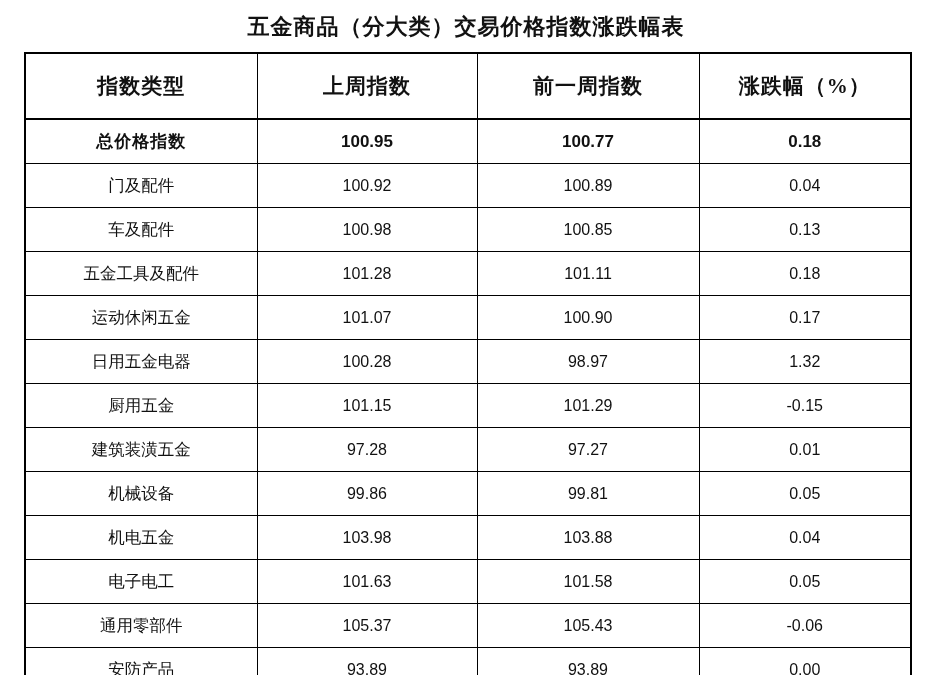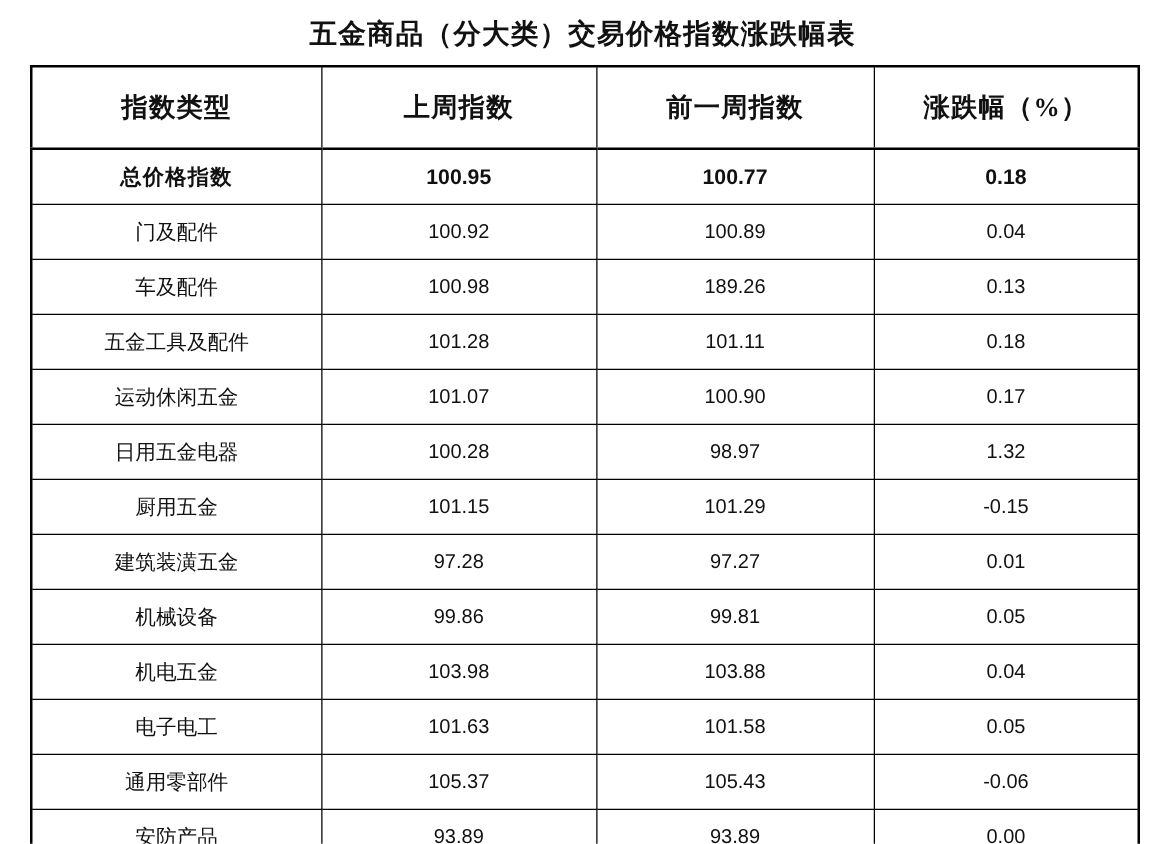--- a/index.html
+++ b/index.html
@@ -110,21 +110,21 @@
           </tr>
           <tr>
             <td class="label-cell">门及配件</td>
             <td>100.92</td>
             <td>100.89</td>
             <td>0.04</td>
           </tr>
           <tr>
             <td class="label-cell">车及配件</td>
             <td>100.98</td>
-            <td>189.26</td>
+            <td>100.85</td>
             <td>0.13</td>
           </tr>
           <tr>
             <td class="label-cell">五金工具及配件</td>
             <td>101.28</td>
             <td>101.11</td>
             <td>0.18</td>
           </tr>
           <tr>
             <td class="label-cell">运动休闲五金</td>

